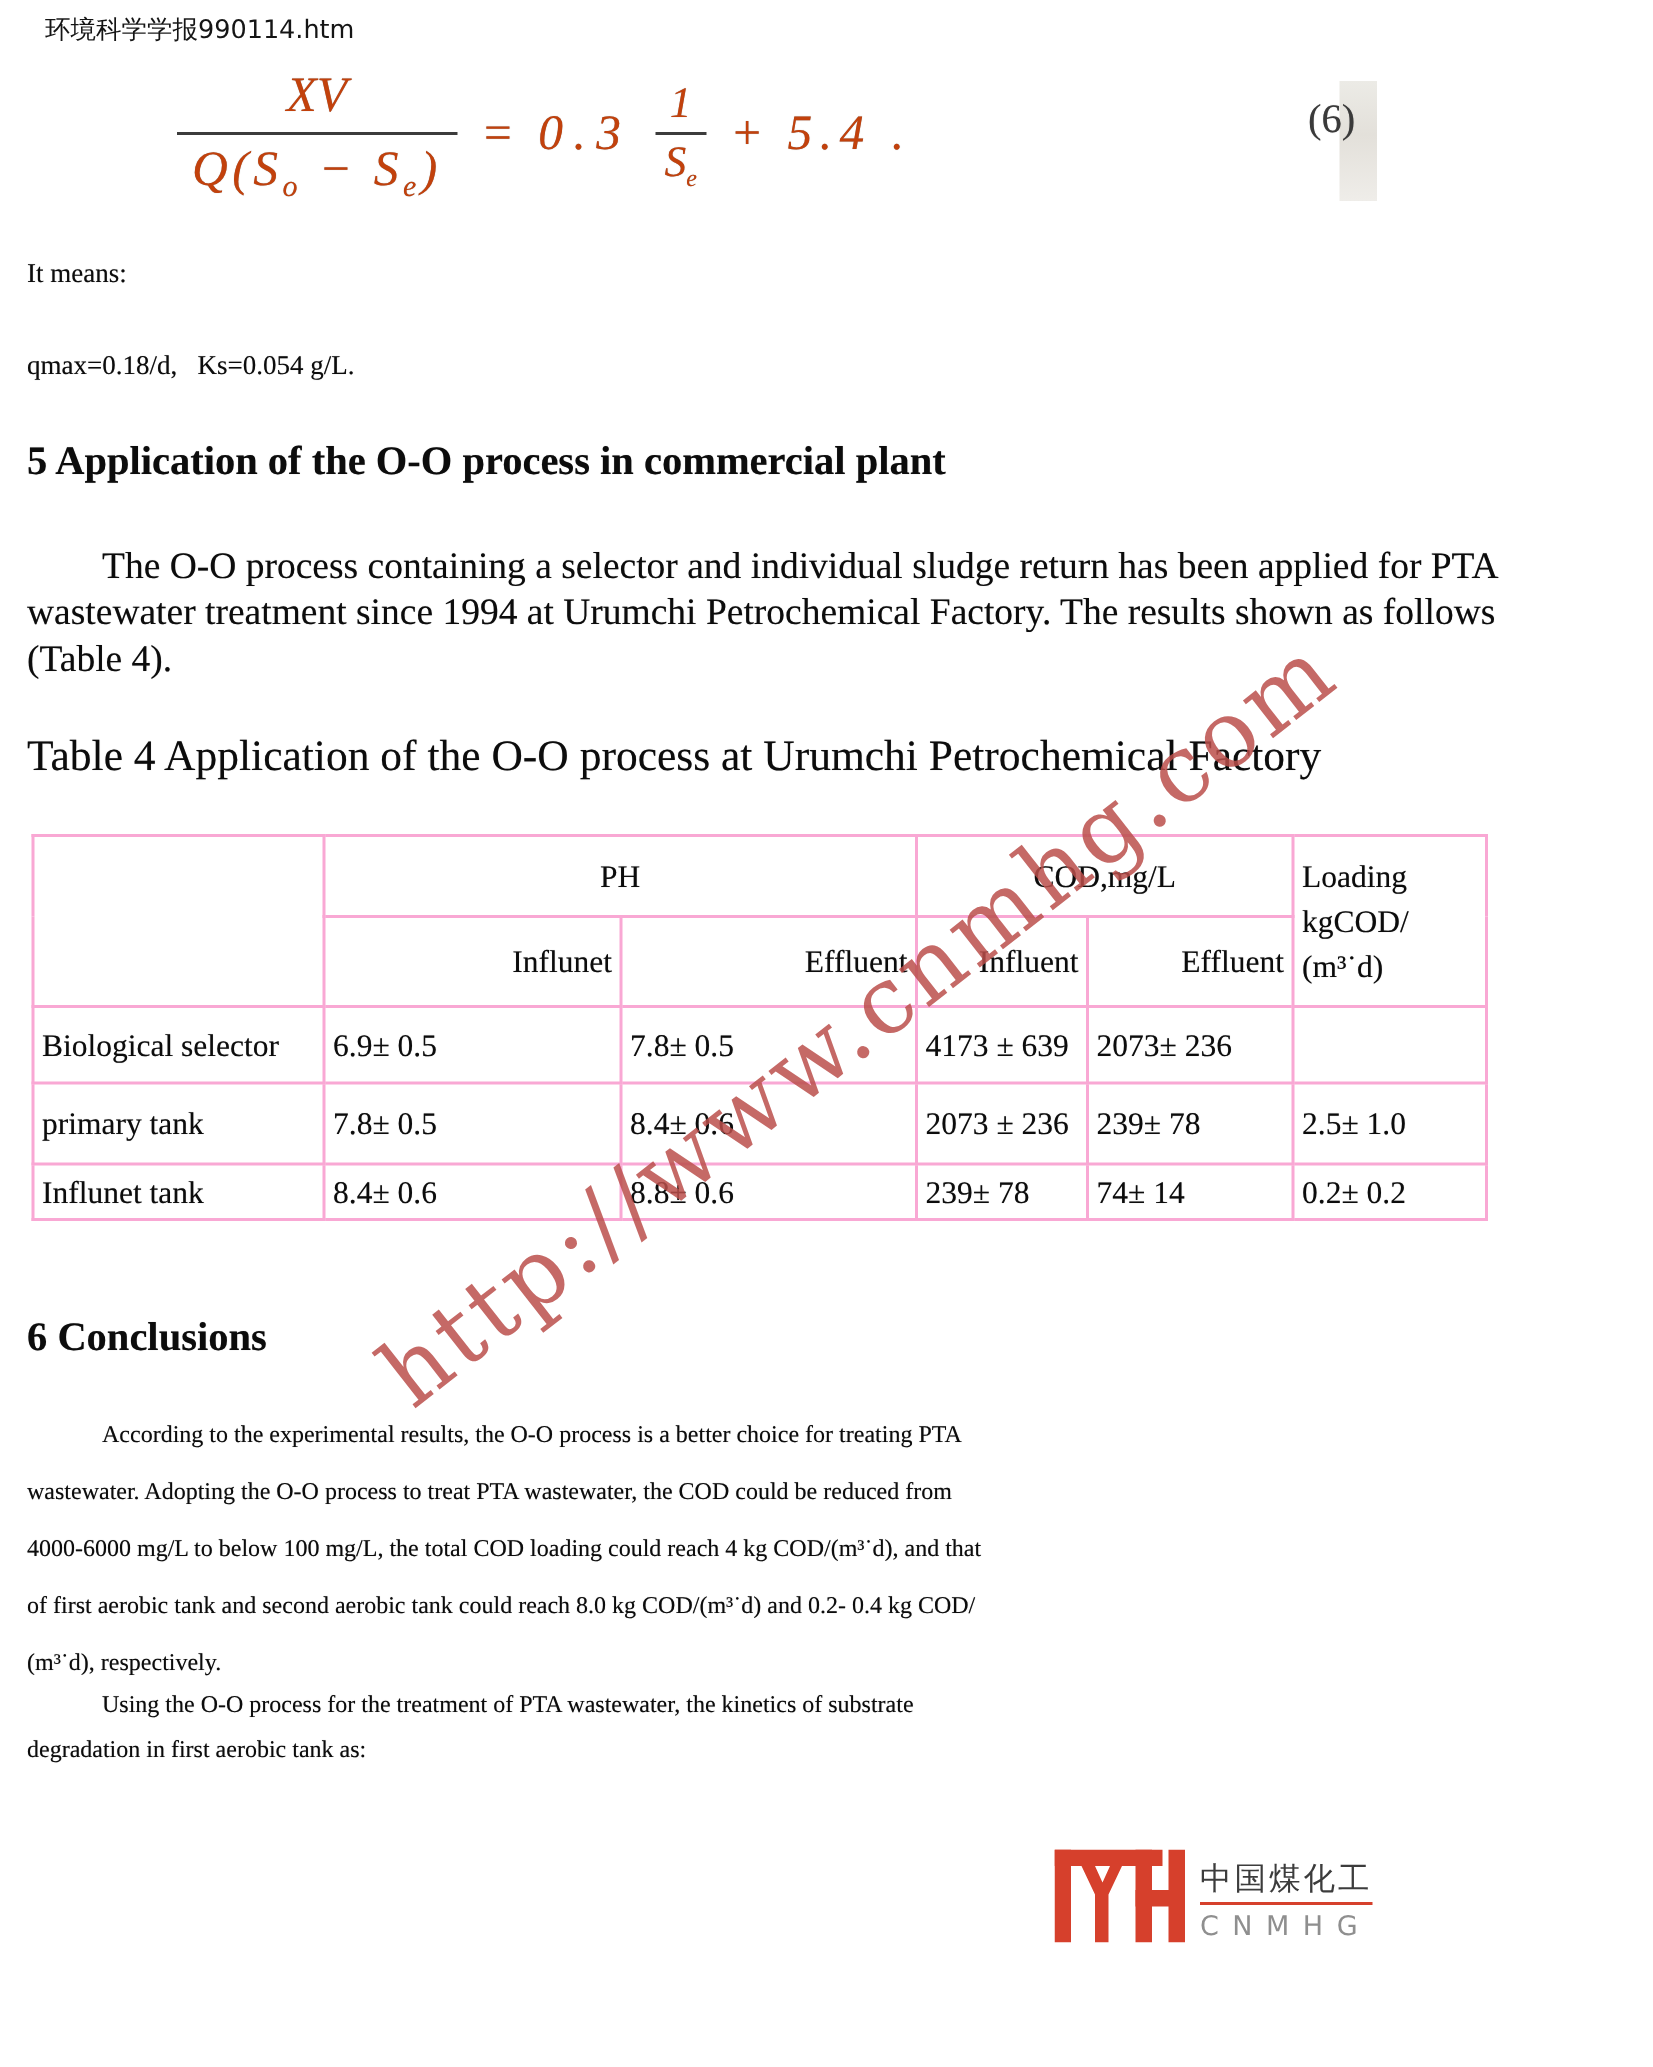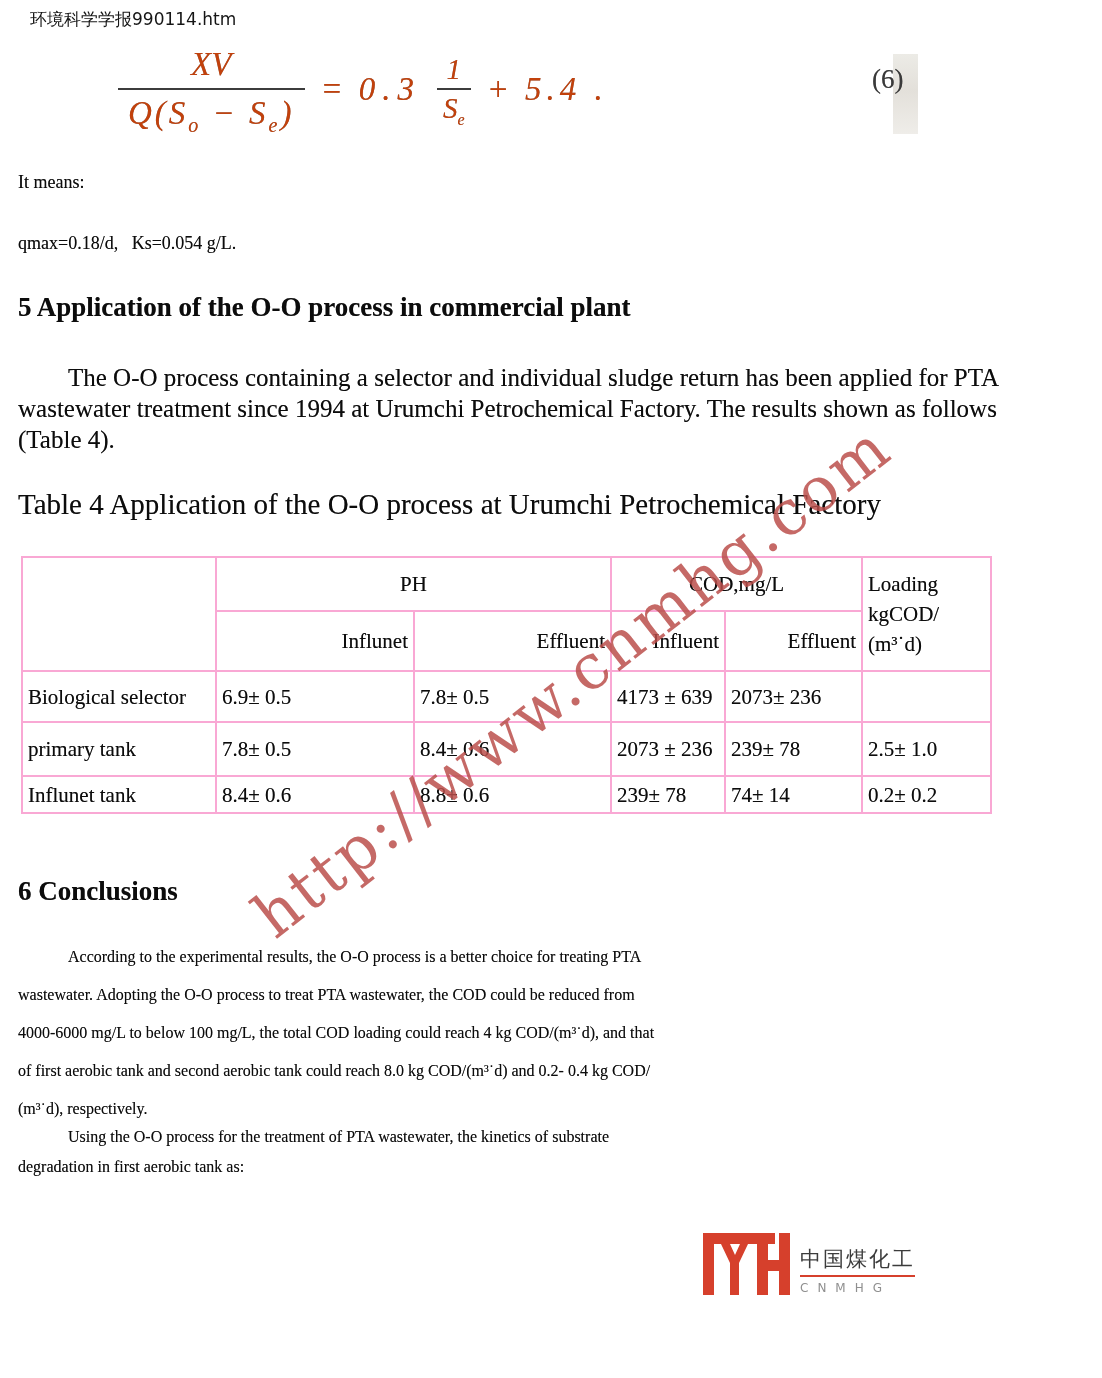--- a/index.html
+++ b/index.html
@@ -60,21 +60,21 @@
              color:rgba(187,79,75,.85);white-space:nowrap;z-index:6;text-shadow:none;}
 
   
   .logo{position:absolute;left:703px;top:1233px;display:flex;align-items:flex-end;gap:10px;
         text-shadow:none;}
   .logo svg{width:87px;height:62px;display:block;}
   .logo-text{padding-top:2px;}
   .logo-cn{font-family:"DejaVu Sans",sans-serif;font-size:21px;letter-spacing:2px;
            color:#3c3c3c;line-height:26px;}
   .logo-underline{height:2px;background:#d6402c;margin:3px 0 4px;}
-  .logo-en{font-family:"DejaVu Sans",sans-serif;font-size:12px;letter-spacing:9px;color:#8f8f8f;}
+  .logo-en{font-family:"DejaVu Sans",sans-serif;font-size:18px;letter-spacing:9px;color:#8f8f8f;}
 </style>
 </head>
 <body>
 
 <div class="page">
 
   <div class="filename">环境科学学报990114.htm</div>
 
   <div class="eq-strip"></div>
 

